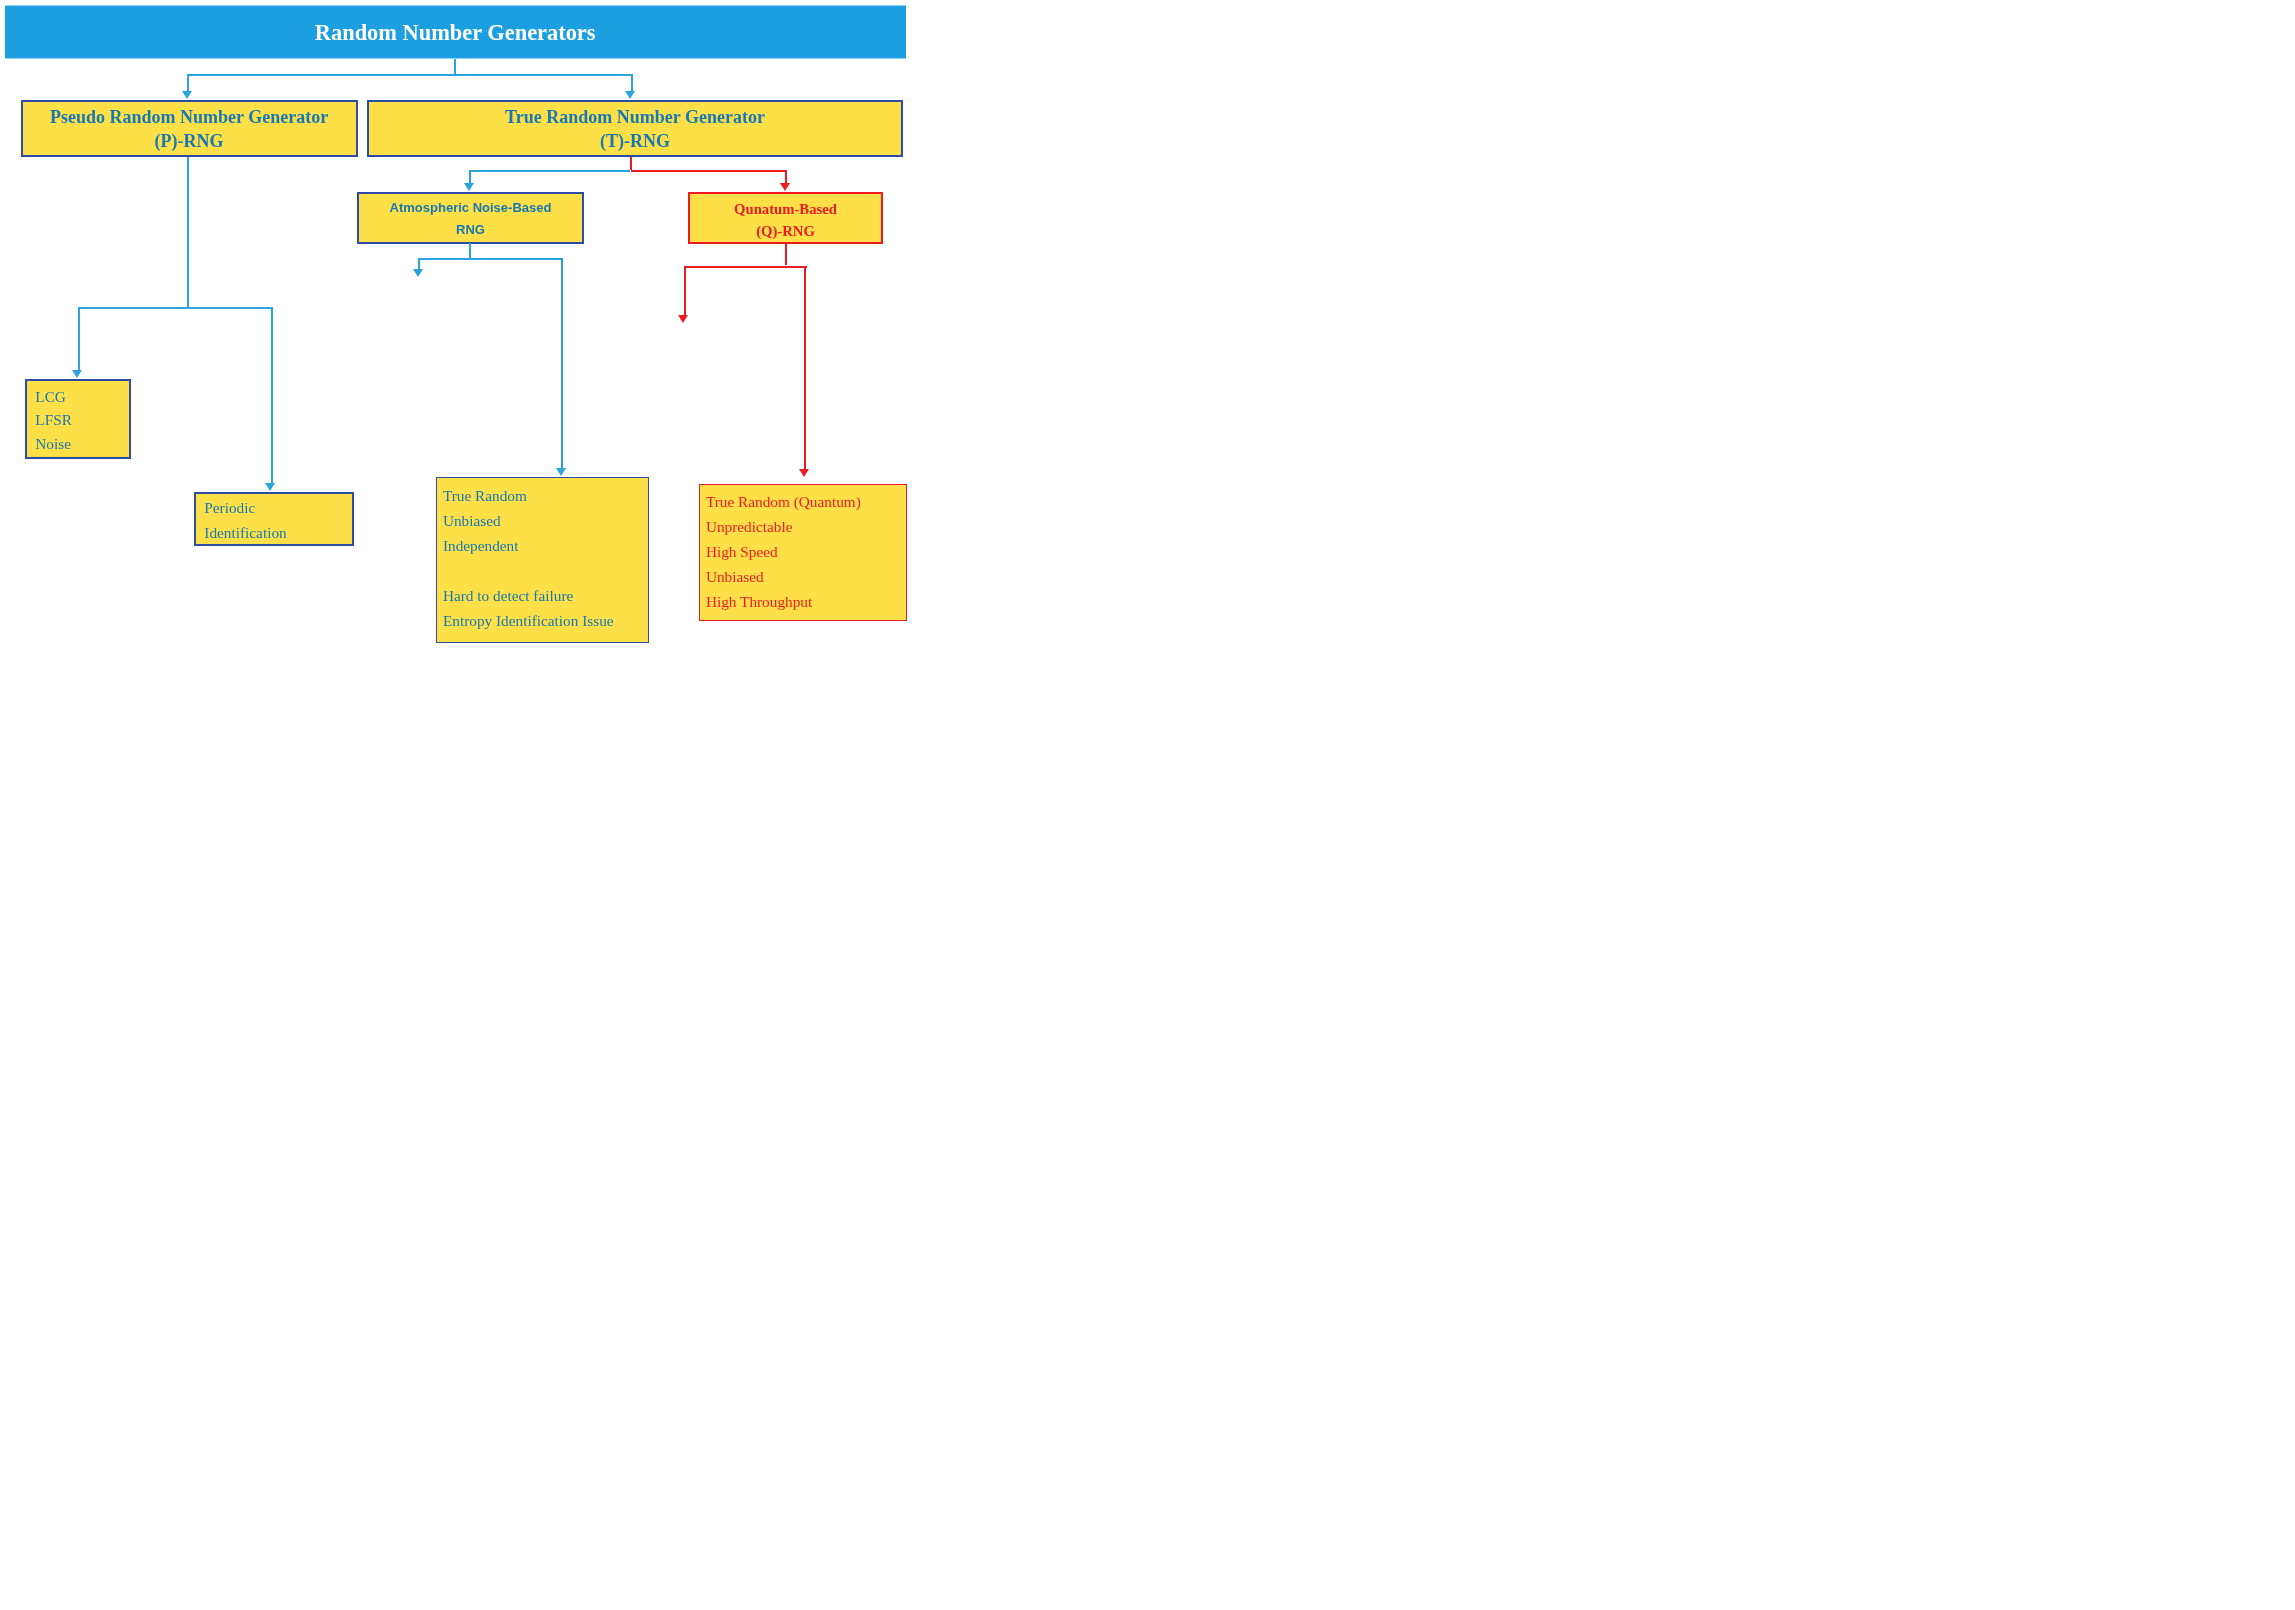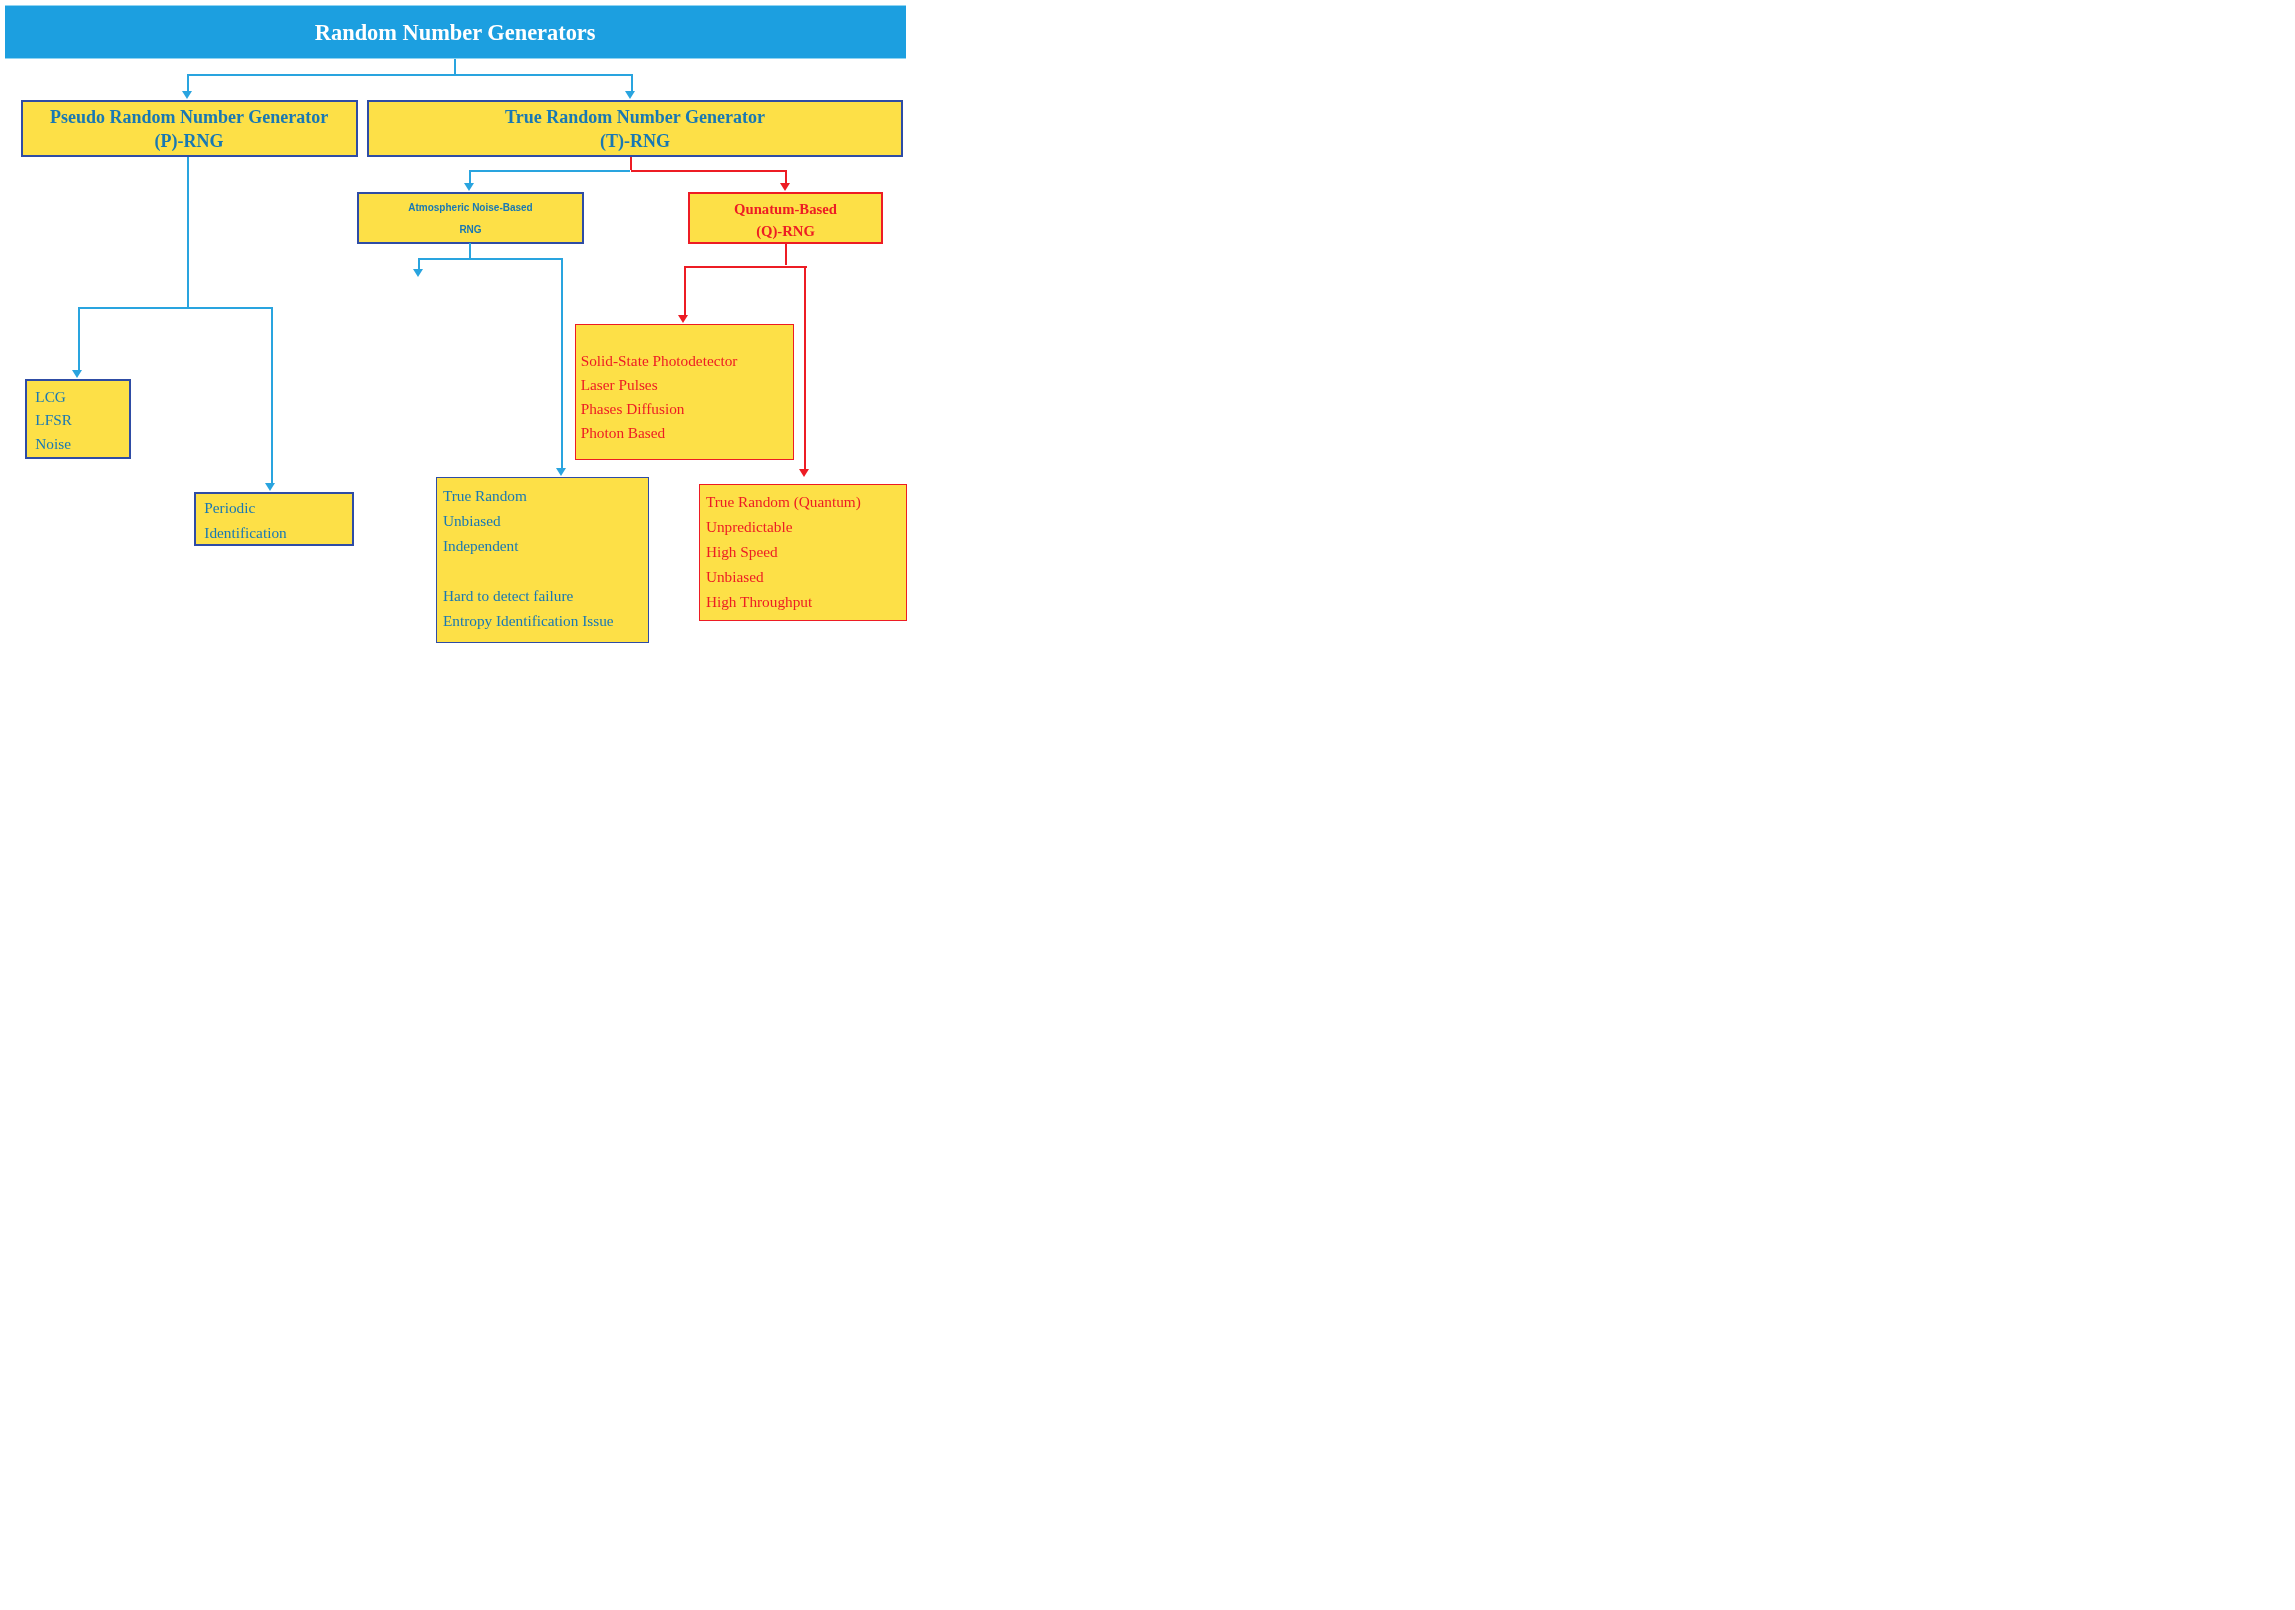--- a/index.html
+++ b/index.html
@@ -37,21 +37,21 @@
     font-weight:bold;
     color:var(--text_blue);
     font-size:18px;
     line-height:24px;
     padding-top:2.9px;
   }
   .heading.red{color:var(--red);}
   .heading.sub{font-size:14.7px;line-height:22px;padding-top:3.5px;}
   .heading.sans{
     font-family:"Liberation Sans","DejaVu Sans",sans-serif;
-    font-size:10px;line-height:22px;padding-top:2.9px;
+    font-size:13px;line-height:22px;padding-top:2.9px;
   }
   .list{
     color:var(--text_blue);
     font-size:15.3px;
     line-height:24px;
   }
   .list.red{color:var(--red);}
   .hline,.vline{position:absolute;background:var(--connector_blue);}
   .hline{height:1.8px;}
   .vline{width:1.8px;}
@@ -121,28 +121,20 @@
   <div class="arrow" style="left:556px;top:468px"></div>
 
   <div class="vline red" style="left:785px;top:243px;height:22.4px"></div>
   <div class="hline red" style="left:684px;top:266px;width:123px"></div>
   <div class="vline red" style="left:684px;top:266px;height:50px"></div>
   <div class="arrow red" style="left:678px;top:315px"></div>
   <div class="vline red" style="left:804px;top:266px;height:204px"></div>
   <div class="arrow red" style="left:799px;top:469px"></div>
 
 
-  <div class="node thin red" style="left:575px;top:324px;width:219px;height:136px">
-    <div class="list red" style="padding:23.6px 0 0 4.7px">
-        <div>Solid-State Photodetector</div>
-        <div>Laser Pulses</div>
-        <div>Phases Diffusion</div>
-        <div>Photon Based</div>
-      </div>
-  </div>
 
   <div class="node" style="left:25px;top:379px;width:106px;height:80px">
     <div class="list" style="padding:3.5px 0 0 8.3px;line-height:23.6px">
         <div>LCG</div>
         <div>LFSR</div>
         <div>Noise</div>
       </div>
   </div>
 
   <div class="node" style="left:194px;top:492px;width:160px;height:54px">

